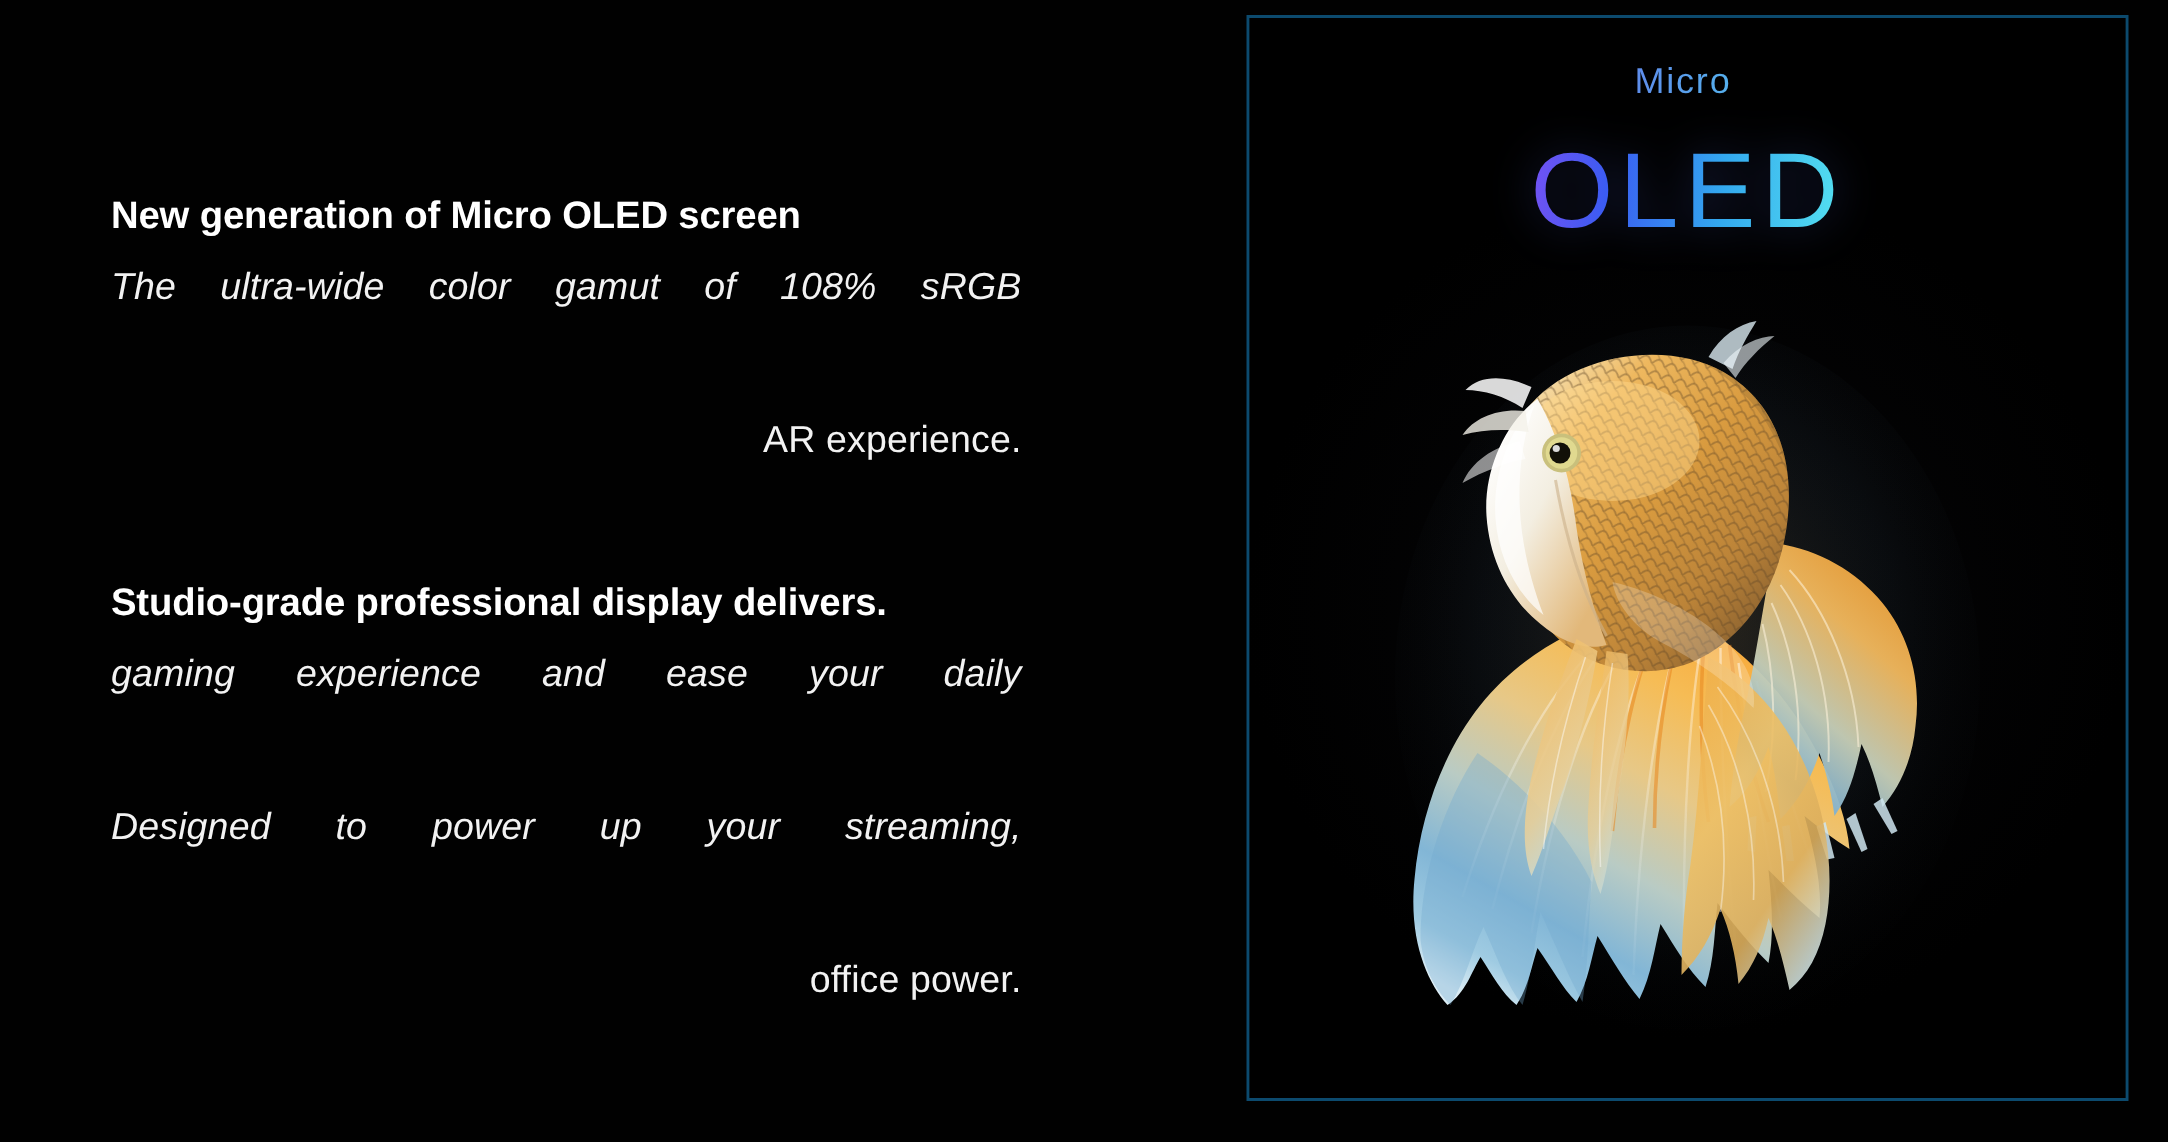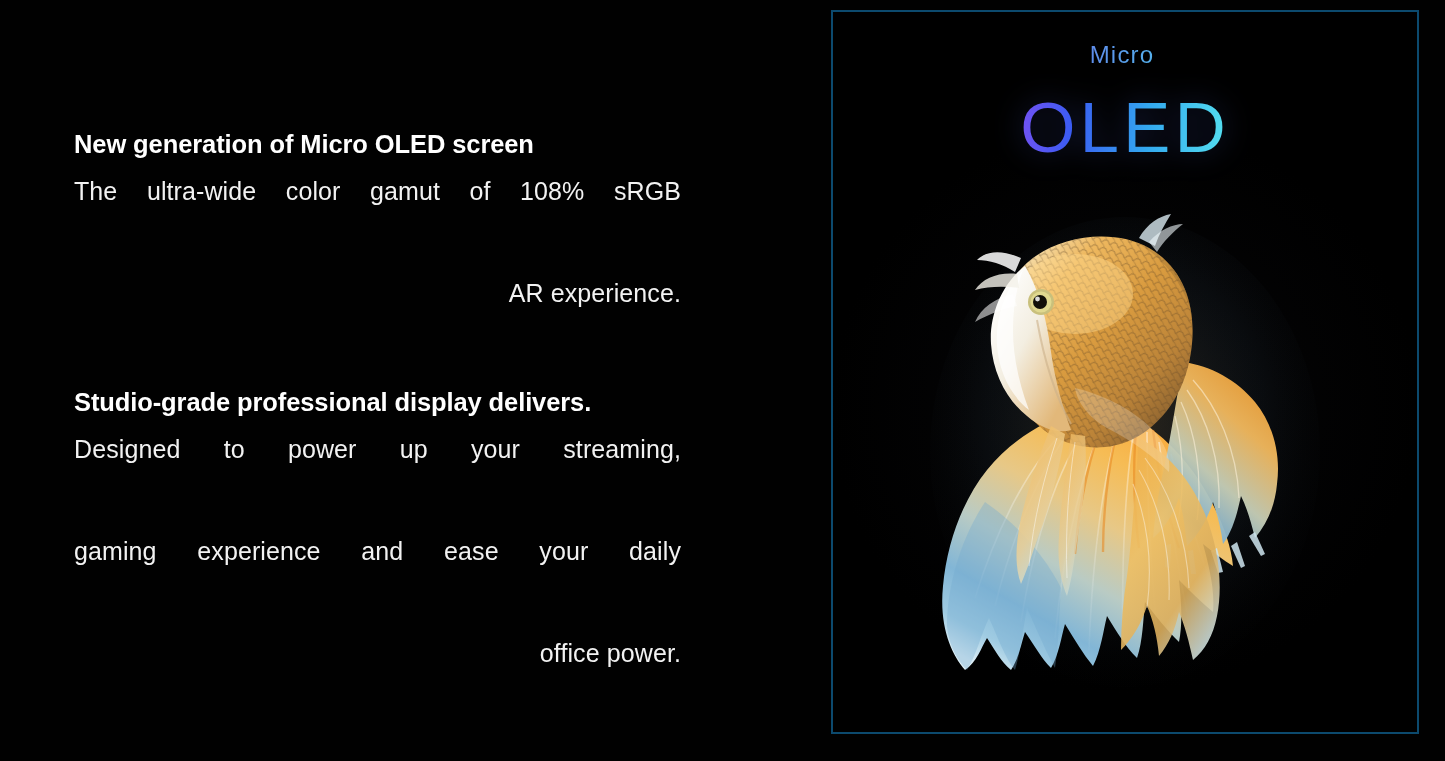--- a/index.html
+++ b/index.html
@@ -43,20 +43,21 @@
     line-height:51px;
     text-align:justify;
     text-justify:inter-word;
     letter-spacing:0.1px;
   }
   
   .body-copy > span { display:block; }
   .body-copy .just-line {
     display:block;
     text-align:justify;
+    font-style:italic;
   }
   .body-copy .just-line::after {
     content:"";
     display:inline-block;
     width:100%;
   }
   .body-copy .last-line { text-align:right; }
 
   
   .frame {
@@ -137,22 +138,22 @@
       <div class="headline">New generation of Micro OLED screen</div>
       <div class="body-copy">
         <span class="just-line">The ultra-wide color gamut of 108% sRGB</span>
         <span class="last-line">AR experience.</span>
       </div>
     </div>
 
     <div class="block block-2">
       <div class="headline">Studio-grade professional display delivers.</div>
       <div class="body-copy">
+        <span class="just-line">gaming experience and ease your daily</span>
         <span class="just-line">Designed to power up your streaming,</span>
-        <span class="just-line">gaming experience and ease your daily</span>
         <span class="last-line">office power.</span>
       </div>
     </div>
 
   </div>
 
   <div class="frame">
     <div class="frame-inner"></div>
 
     <div class="wordmark">

